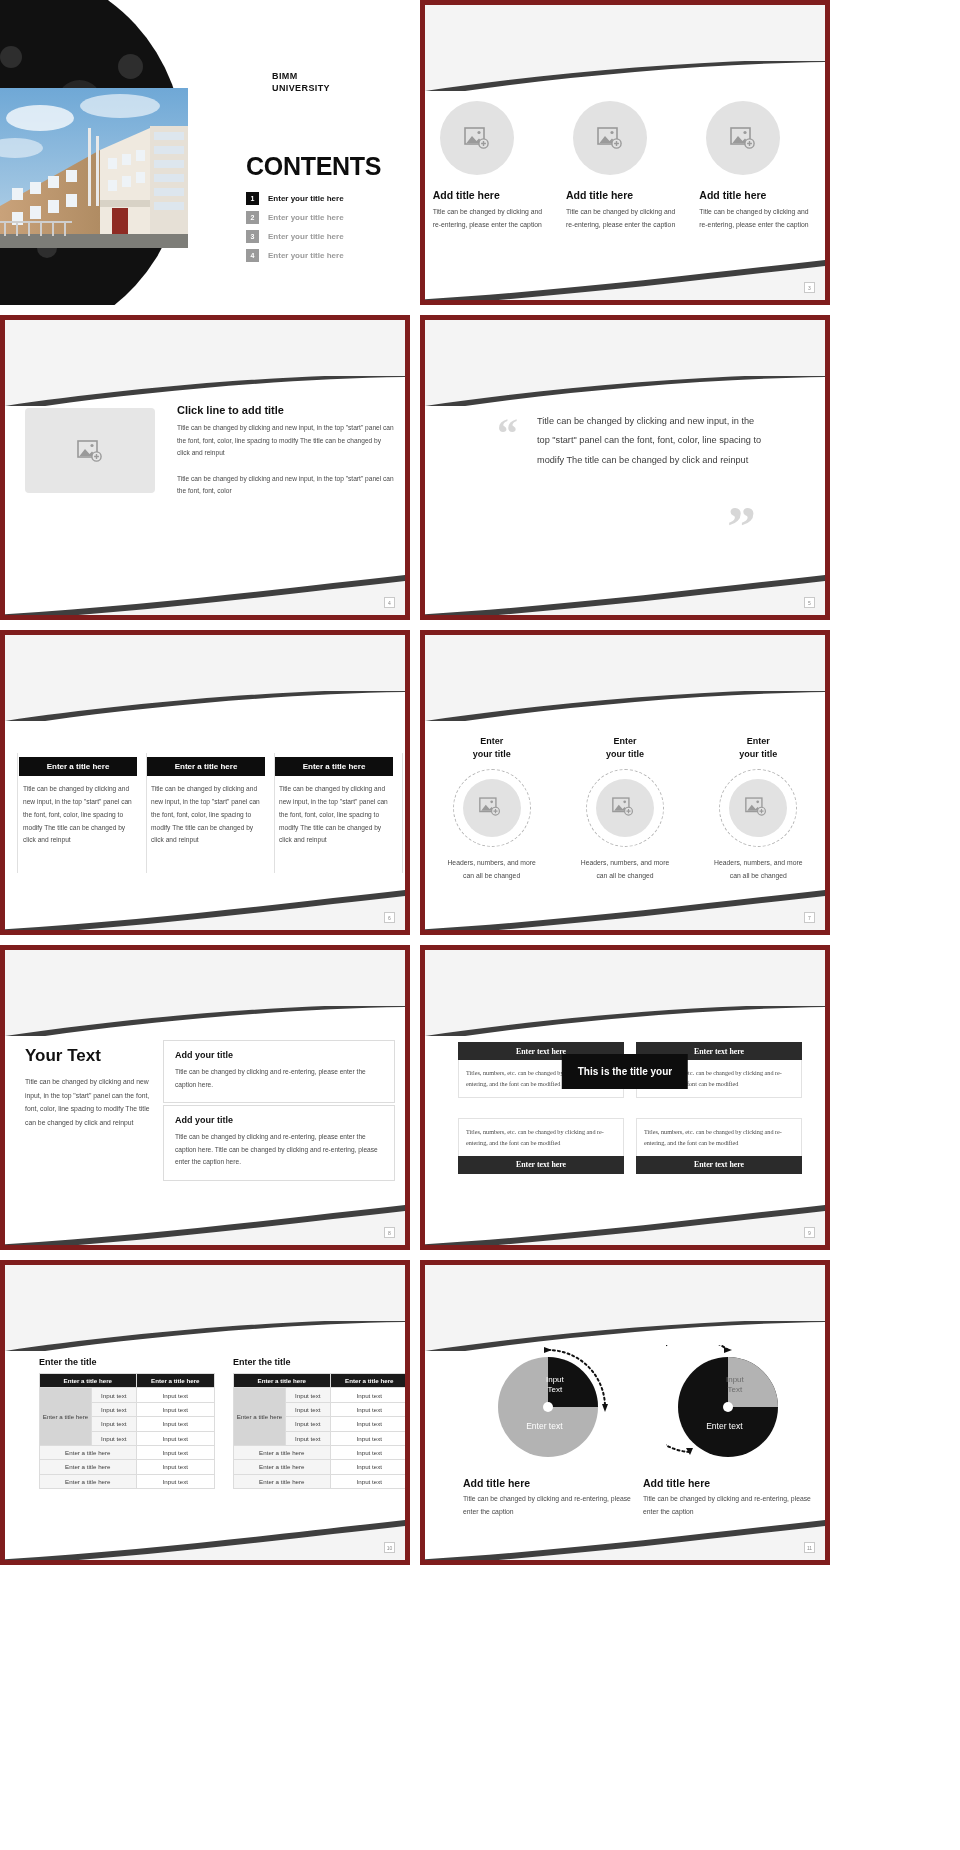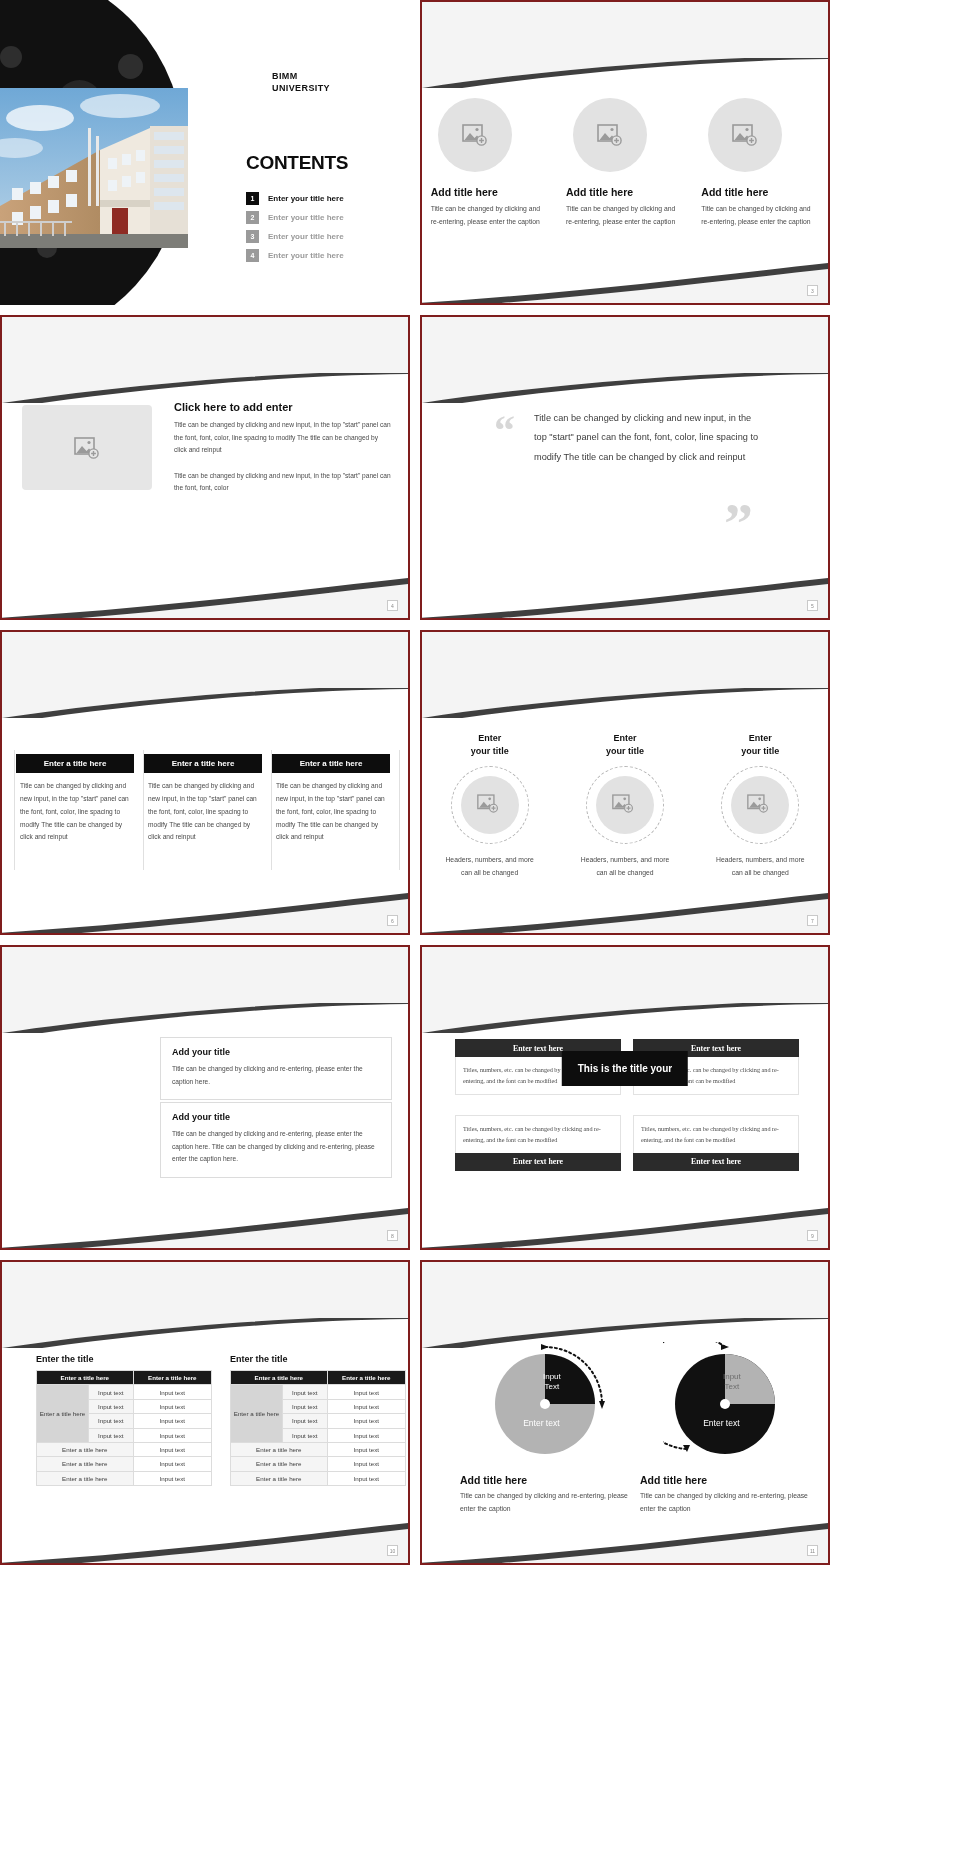--- a/index.html
+++ b/index.html
@@ -17,21 +17,21 @@
     column-gap: 10px;
     row-gap: 5px;
     padding: 0 0 0 0;
     background: #ffffff;
   }
   .slide {
     position: relative;
     width: 410px; height: 305px;
     background: #ffffff;
     overflow: hidden;
-    border: 2px solid #7f1d1d;
+    border: 5px solid #7f1d1d;
   }
   .slide.noborder { border: none; }
 
   
   .hdr {
     position: absolute; left: 0; top: 0; right: 0; height: 56px;
     background: #f4f4f4;
     z-index: 2;
   }
   .hdr-title {
@@ -83,21 +83,21 @@
     position: absolute; left: 0; top: 88px; width: 188px; height: 160px;
     overflow: hidden;
   }
   .cover-brand {
     position: absolute; left: 272px; top: 70px;
     font-size: 9px; font-weight: 700; line-height: 1.35; color: #111;
     letter-spacing: .4px;
   }
   .cover-title {
     position: absolute; left: 246px; top: 152px;
-    font-size: 19px; font-weight: 700; color: #0d0d0d; letter-spacing: -.3px;
+    font-size: 25px; font-weight: 700; color: #0d0d0d; letter-spacing: -.3px;
   }
   .toc { position: absolute; left: 246px; top: 192px; width: 150px; }
   .toc-row { display: flex; align-items: center; margin-bottom: 6px; }
   .toc-num {
     width: 13px; height: 13px; font-size: 7px; font-weight: 700;
     display: flex; align-items: center; justify-content: center;
     color: #fff; margin-right: 9px; flex: 0 0 13px;
   }
   .toc-num.on { background: #0d0d0d; }
   .toc-num.off { background: #9a9a9a; }
@@ -403,21 +403,21 @@
         <svg width="26" height="22" viewBox="0 0 26 22">
           <rect x="1" y="1" width="19" height="16" fill="none" stroke="#9a9a9a" stroke-width="1.6"></rect>
           <circle cx="15" cy="5.5" r="1.6" fill="#9a9a9a"></circle>
           <path d="M2.5,16 L8,9 L12.5,14 L15,11.5 L19,16 Z" fill="#9a9a9a"></path>
           <circle cx="19.5" cy="16.5" r="4.6" fill="#e6e6e6" stroke="#9a9a9a" stroke-width="1.4"></circle>
           <path d="M19.5,14.1 L19.5,18.9 M17.1,16.5 L21.9,16.5" stroke="#9a9a9a" stroke-width="1.4"></path>
         </svg>
       </span>
     </div>
     <div class="s3-body">
-      <div class="s3-h">Click here to add enter</div>
+      <div class="s3-h">Click line to add title</div>
       <div class="s3-p">Title can be changed by clicking and new input, in the top "start" panel can the font, font, color, line spacing to modify The title can be changed by click and reinput</div>
       <div class="s3-p s3-p2">Title can be changed by clicking and new input, in the top "start" panel can the font, font, color</div>
     </div>
 
     <div class="footcurve">
       <svg width="410" height="44" viewBox="0 0 410 44">
         <path d="M410,4 C300,16 160,34 0,44 L410,44 Z" fill="#3f3f3f"></path>
         <path d="M410,10 C300,22 160,40 0,50 L410,50 Z" fill="#f4f4f4"></path>
       </svg>
     </div>
@@ -581,20 +581,24 @@
       <div>BIMM</div>
       <div>UNIVERSITY</div>
     </div>
     <div class="sweep">
       <svg width="410" height="46" viewBox="0 0 410 46">
         <path d="M0,0 L410,0 L410,14 C280,14 120,28 0,46 Z" fill="#f4f4f4"></path>
         <path d="M0,46 C120,28 280,14 410,14 L410,17 C280,18 120,33 0,52 Z" fill="#3f3f3f"></path>
       </svg>
     </div>
 
+    <div class="s7left">
+      <div class="s7h">Your Text</div>
+      <div class="s7p">Title can be changed by clicking and new input, in the top "start" panel can the font, font, color, line spacing to modify The title can be changed by click and reinput</div>
+    </div>
 
     <div class="s7box" style="top:90px;">
       <h4>Add your title</h4>
       <p>Title can be changed by clicking and re-entering, please enter the caption here.</p>
     </div>
     <div class="s7box" style="top:155px;">
       <h4>Add your title</h4>
       <p>Title can be changed by clicking and re-entering, please enter the caption here. Title can be changed by clicking and re-entering, please enter the caption here.</p>
     </div>
 

